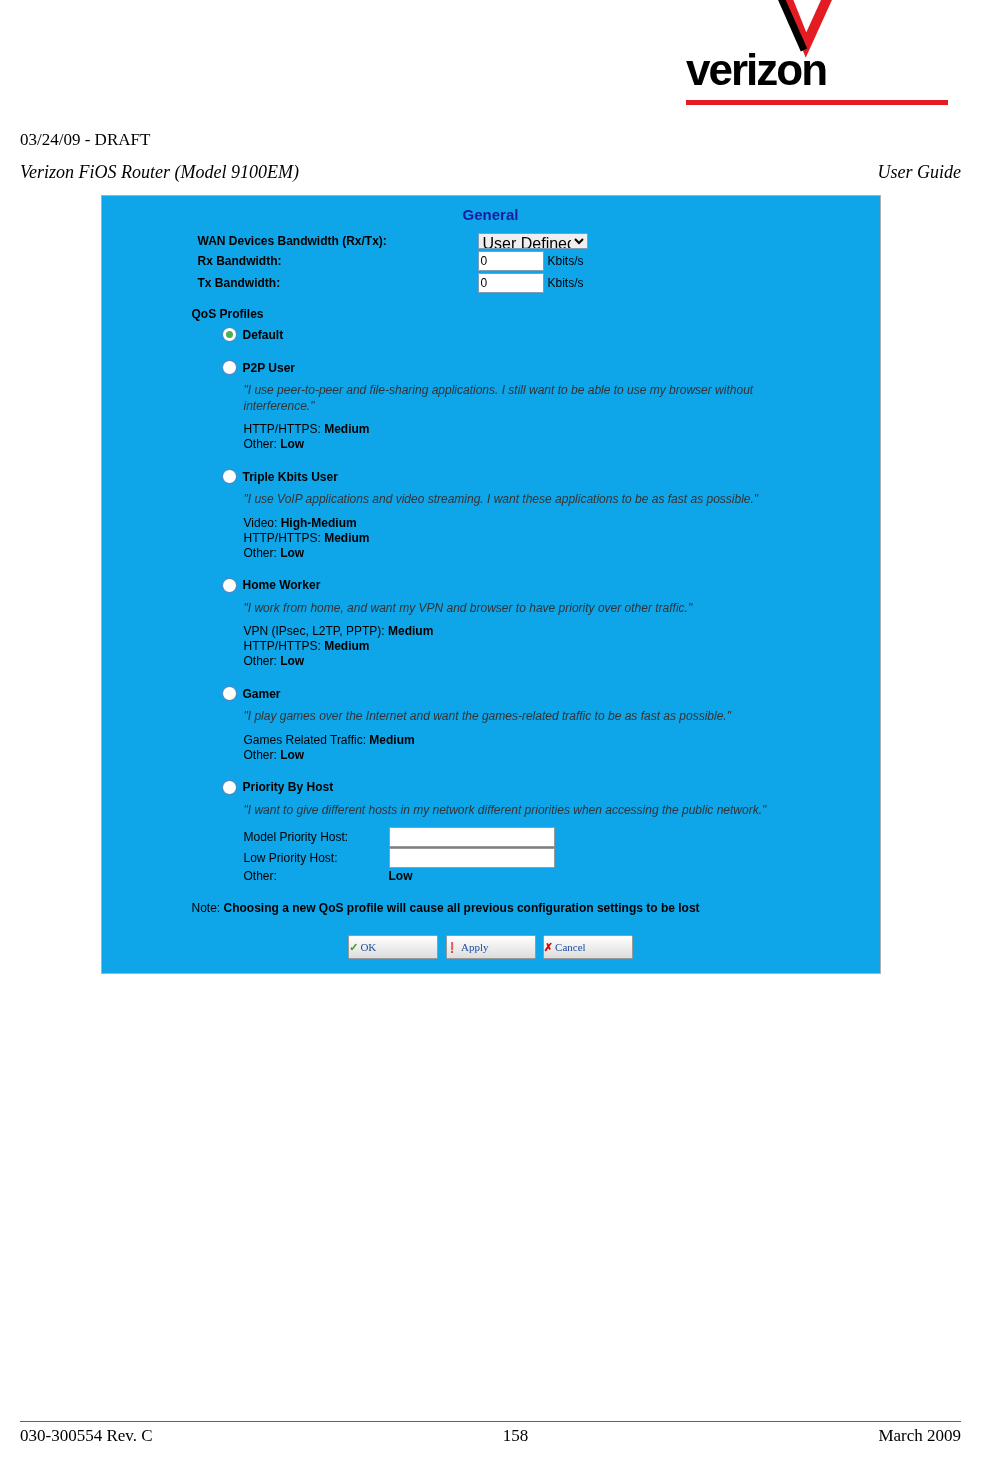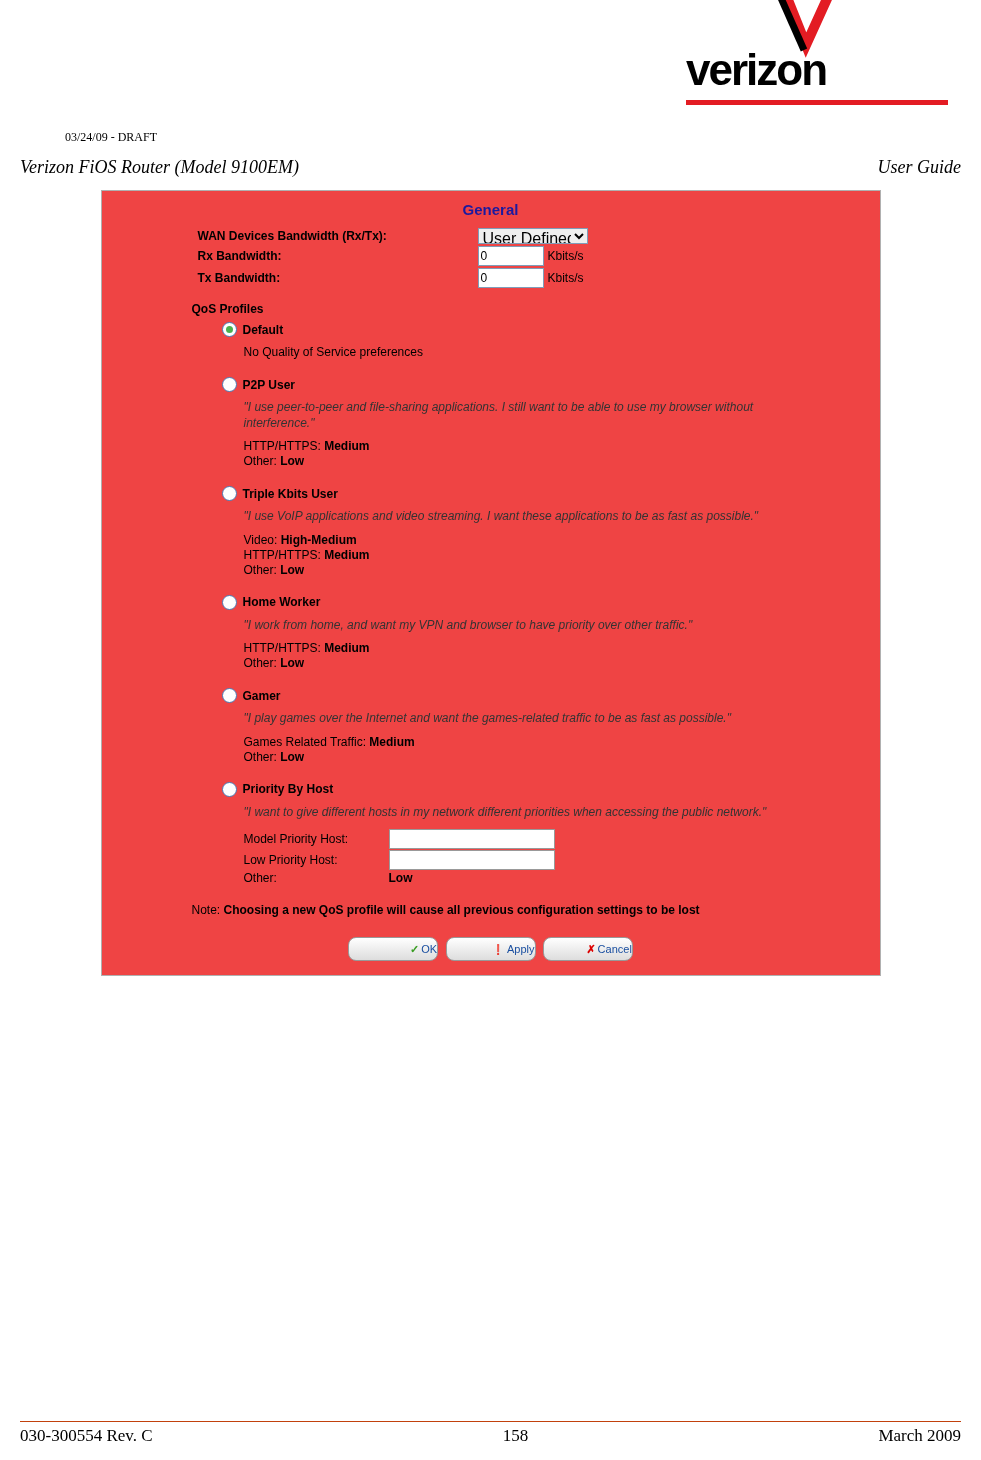--- a/index.html
+++ b/index.html
@@ -43,39 +43,38 @@
   .logo-underline {
     position: absolute;
     top: 100px;
     left: 0;
     width: 262px;
     height: 5px;
     background: #e31c23;
   }
   .draft-line {
     margin-top: 120px;
-    font-size: 12px;
+    font-size: 17px;
     font-family: "Times New Roman", serif;
-    margin-left: 45px;
   }
   .title-row {
     display: flex;
     justify-content: space-between;
     font-style: italic;
     font-family: "Times New Roman", serif;
     font-size: 18px;
     margin-top: 12px;
     margin-bottom: 6px;
     gap: 24px;
   }
   .panel {
     width: 780px;
     margin: 12px auto;
     border: 1px solid #b0b0b0;
-    background: #ef4444;
+    background: #0ea5e9;
     padding: 6px 8px 14px 8px;
     box-sizing: border-box;
     font-family: Verdana, Arial, sans-serif;
     font-size: 12px;
   }
   .panel-title {
     text-align: center;
     font-weight: bold;
     color: #1a1aa0;
     font-size: 15px;
@@ -181,29 +180,30 @@
   .button-bar {
     text-align: center;
     margin-top: 10px;
   }
   .btn {
     display: inline-block;
     width: 88px;
     height: 22px;
     line-height: 22px;
     border: 1px solid #999;
-    border-radius: 8px;
+    border-radius: 1px;
     background: linear-gradient(to bottom, #fff, #ddd);
     font-size: 11px;
     color: #333;
     margin: 0 2px;
     cursor: pointer;
     position: relative;
-    text-align: right;
+    text-align: left;
     vertical-align: middle;
+    font-family: Liberation Serif, serif;
   }
   .btn .glyph {
     margin-right: 2px;
     font-weight: bold;
   }
   .glyph.ok { color: #3a9d23; }
   .glyph.apply { color: #e31c23; font-size: 10px; }
   .glyph.cancel { color: #d00; }
   .btn .txt { color: #1a4fa0; }
   .footer {
@@ -262,23 +262,20 @@
       <span class="units">Kbits/s</span>
     </div>
 
     <div class="qos-header">QoS Profiles</div>
 
     <div class="profile">
       <div class="profile-head">
         <span class="radio sel"></span>
         <span class="profile-name">Default</span>
       </div>
-      <div class="profile-body">
-        <div>No Quality of Service preferences</div>
-      </div>
     </div>
 
     <div class="profile">
       <div class="profile-head">
         <span class="radio"></span>
         <span class="profile-name">P2P User</span>
       </div>
       <div class="profile-body">
         <div class="profile-desc">"I use peer-to-peer and file-sharing applications. I still want to be able to use my browser without interference."</div>
         <div class="priority-line"><span>HTTP/HTTPS: </span><b>Medium</b></div>
@@ -299,20 +296,21 @@
       </div>
     </div>
 
     <div class="profile">
       <div class="profile-head">
         <span class="radio"></span>
         <span class="profile-name">Home Worker</span>
       </div>
       <div class="profile-body">
         <div class="profile-desc">"I work from home, and want my VPN and browser to have priority over other traffic."</div>
+        <div class="priority-line"><span>VPN (IPsec, L2TP, PPTP): </span><b>Medium</b></div>
         <div class="priority-line"><span>HTTP/HTTPS: </span><b>Medium</b></div>
         <div class="priority-line"><span>Other: </span><b>Low</b></div>
       </div>
     </div>
 
     <div class="profile">
       <div class="profile-head">
         <span class="radio"></span>
         <span class="profile-name">Gamer</span>
       </div>

